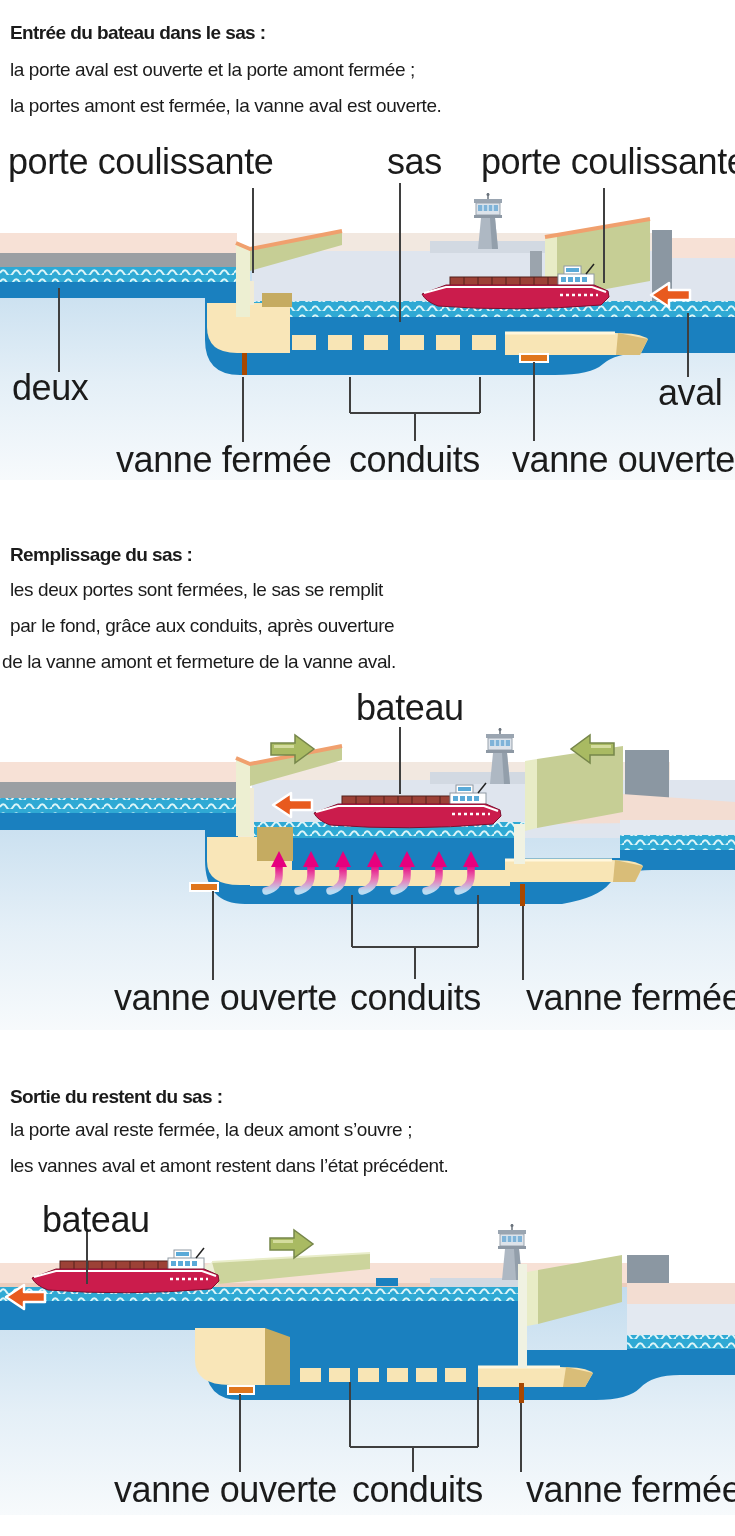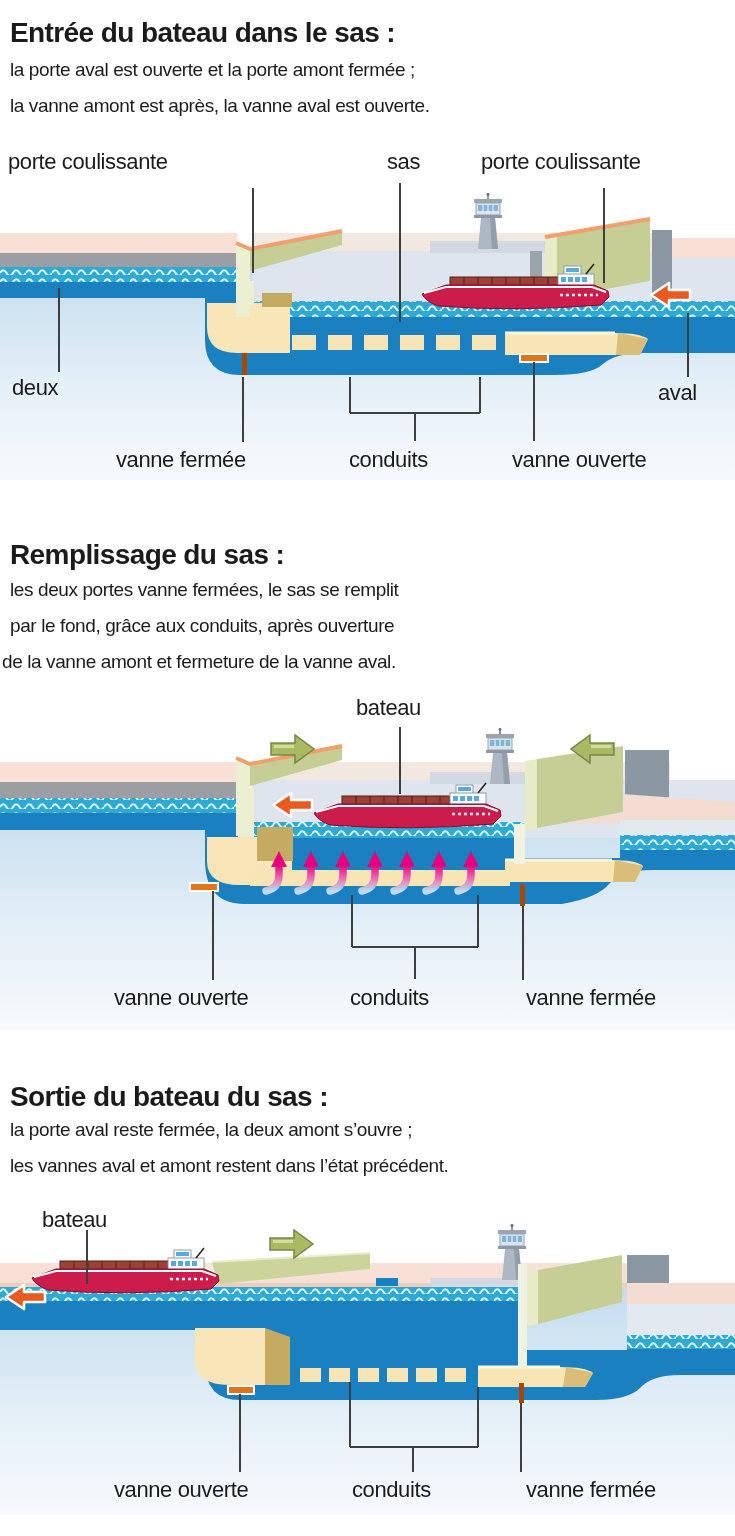--- a/index.html
+++ b/index.html
@@ -1,23 +1,23 @@
 <!DOCTYPE html>
 <html><head>
 <meta charset="utf-8">
 <style>
   html,body{margin:0;padding:0;}
   body{
     width:735px;height:1536px;position:relative;background:#ffffff;
     font-family:"Liberation Sans",sans-serif;color:#1b1b1b;overflow:hidden;
   }
   .abs{position:absolute;white-space:nowrap;z-index:2;}
-  .heading{font-weight:700;font-size:28px;line-height:34px;letter-spacing:-0.6px;}
+  .heading{font-weight:700;font-size:19px;line-height:34px;letter-spacing:-0.6px;}
   .desc{font-size:19px;line-height:36px;letter-spacing:-0.4px;}
-  .lbl{font-size:22px;line-height:32px;letter-spacing:-0.4px;}
+  .lbl{font-size:36px;line-height:32px;letter-spacing:-0.4px;}
   #art{position:absolute;left:0;top:0;z-index:1;}
 </style>
 </head>
 <body>
 
 <svg id="art" width="735" height="1536" viewBox="0 0 735 1536">
   <defs>
     <linearGradient id="gDeep" x1="0" y1="0" x2="0" y2="1">
       <stop offset="0" stop-color="#c3dcee"></stop>
       <stop offset="0.55" stop-color="#e4eff7"></stop>
@@ -238,38 +238,38 @@
       <path d="M87,-10 V44"></path>
       <path d="M240,154 V232"></path>
         <path d="M521,163 V232"></path>
       <path d="M350,142 V207 M478,147 V207 M350,207 H478 M413,207 V232" fill="none"></path>
     </g>
   </g>
 </svg>
 
 <div class="abs heading" style="left:10px;top:16px">Entrée du bateau dans le sas :</div>
 <div class="abs desc" style="left:10px;top:52px">la porte aval est ouverte et la porte amont fermée ;</div>
-<div class="abs desc" style="left:10px;top:88px">la vanne amont est après, la vanne aval est ouverte.</div>
+<div class="abs desc" style="left:10px;top:88px">la portes amont est fermée, la vanne aval est ouverte.</div>
 <div class="abs lbl" style="left:8px;top:146px">porte coulissante</div>
 <div class="abs lbl" style="left:387px;top:146px">sas</div>
 <div class="abs lbl" style="left:481px;top:146px">porte coulissante</div>
 <div class="abs lbl" style="left:12px;top:372px">deux</div>
 <div class="abs lbl" style="left:658px;top:377px">aval</div>
 <div class="abs lbl" style="left:116px;top:444px">vanne fermée</div>
 <div class="abs lbl" style="left:349px;top:444px">conduits</div>
 <div class="abs lbl" style="left:512px;top:444px">vanne ouverte</div>
 
 <div class="abs heading" style="left:10px;top:538px">Remplissage du sas :</div>
-<div class="abs desc" style="left:10px;top:572px">les deux portes vanne fermées, le sas se remplit</div>
+<div class="abs desc" style="left:10px;top:572px">les deux portes sont fermées, le sas se remplit</div>
 <div class="abs desc" style="left:10px;top:608px">par le fond, grâce aux conduits, après ouverture</div>
 <div class="abs desc" style="left:2px;top:644px">de la vanne amont et fermeture de la vanne aval.</div>
 <div class="abs lbl" style="left:356px;top:692px">bateau</div>
 <div class="abs lbl" style="left:114px;top:982px">vanne ouverte</div>
 <div class="abs lbl" style="left:350px;top:982px">conduits</div>
 <div class="abs lbl" style="left:526px;top:982px">vanne fermée</div>
 
-<div class="abs heading" style="left:10px;top:1080px">Sortie du bateau du sas :</div>
+<div class="abs heading" style="left:10px;top:1080px">Sortie du restent du sas :</div>
 <div class="abs desc" style="left:10px;top:1112px">la porte aval reste fermée, la deux amont s’ouvre ;</div>
 <div class="abs desc" style="left:10px;top:1148px">les vannes aval et amont restent dans l’état précédent.</div>
 <div class="abs lbl" style="left:42px;top:1204px">bateau</div>
 <div class="abs lbl" style="left:114px;top:1474px">vanne ouverte</div>
 <div class="abs lbl" style="left:352px;top:1474px">conduits</div>
 <div class="abs lbl" style="left:526px;top:1474px">vanne fermée</div>
 
 </body></html>

